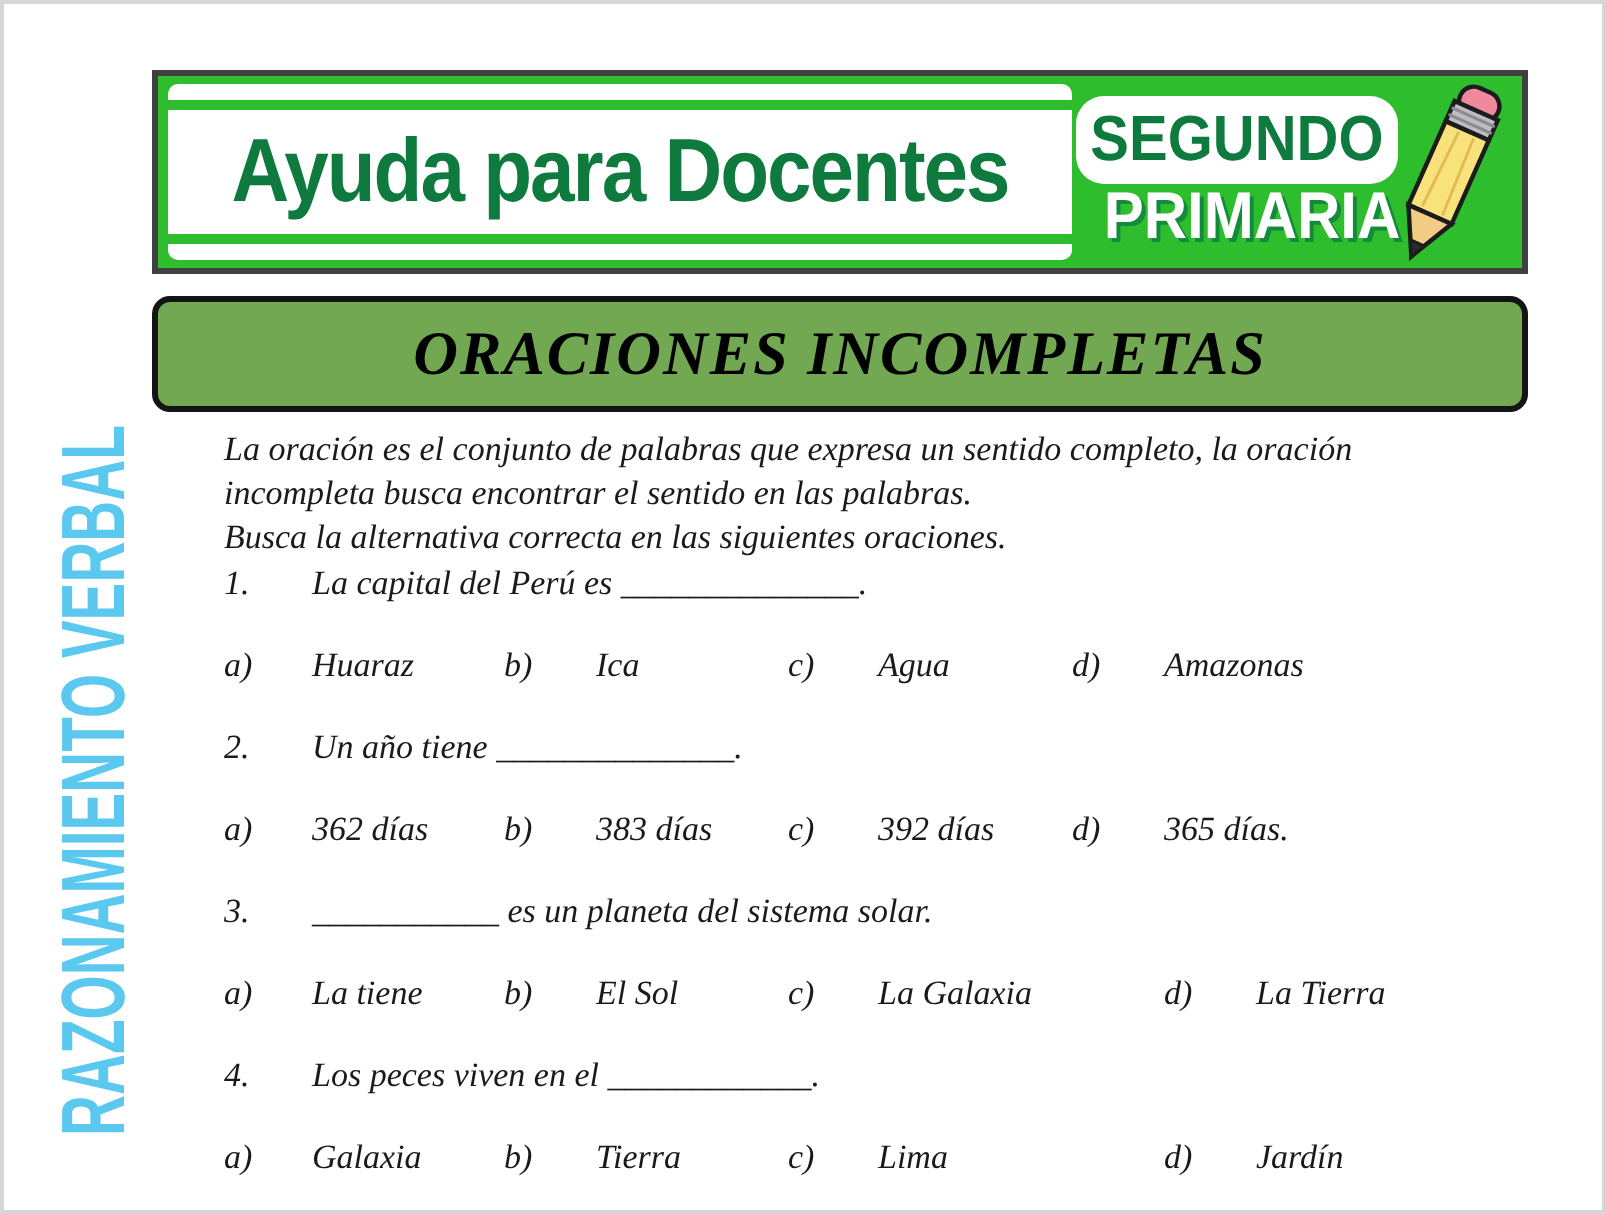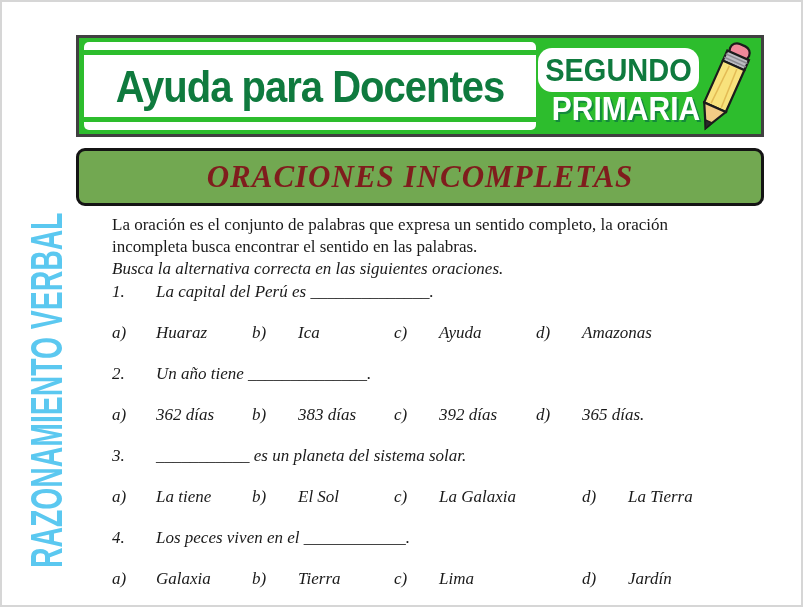--- a/index.html
+++ b/index.html
@@ -50,41 +50,41 @@
     transform:rotate(24deg);transform-origin:50% 50%;
   }
 
   
   .titlebar{
     position:absolute;left:74px;top:146px;width:688px;height:58px;
     background:#72a851;border:3px solid #141414;border-radius:9px;
     box-sizing:border-box;display:flex;align-items:center;justify-content:center;
   }
   .titlebar .title-text{
-    font-weight:bold;font-style:italic;font-size:31px;color:#7f1d1d;
+    font-weight:bold;font-style:italic;font-size:31px;color:#000000;
     letter-spacing:1px;white-space:nowrap;
   }
 
   
   .vlabel{
     position:absolute;left:22px;top:566px;width:340px;height:50px;
     transform:rotate(-90deg);transform-origin:0 0;pointer-events:none;
   }
   .vlabel span{
     display:inline-block;font-family:"Liberation Sans","DejaVu Sans",sans-serif;
     font-weight:bold;font-size:45px;line-height:1;color:#5bc8f0;
     transform:scaleX(0.63);transform-origin:0 0;white-space:nowrap;
   }
 
   
   .content{
     position:absolute;left:110px;top:212px;width:640px;
     font-size:17px;color:#1a1a1a;
   }
-  .intro{margin:0;width:612px;line-height:22px;}
+  .intro{font-style:italic;margin:0;width:612px;line-height:22px;}
   .directive{font-style:italic;font-weight:normal;margin:0;line-height:22px;}
   .qa{margin-top:1px;}
   .qrow{height:22px;margin-bottom:19px;font-style:italic;line-height:22px;}
   .qline{display:grid;grid-template-columns:44px auto;}
   .opts{display:grid;grid-template-columns:44px 96px 46px 96px 45px 97px 46px auto;}
   .opts.wide-d{grid-template-columns:44px 96px 46px 96px 45px 143px 46px auto;}
   .cell{white-space:nowrap;}
 </style>
 </head>
 <body>
@@ -129,21 +129,21 @@
       <div class="qrow qline">
         <span class="cell">1.</span>
         <span class="cell">La capital del Perú es ______________.</span>
       </div>
       <div class="qrow opts">
         <span class="cell">a)</span>
         <span class="cell">Huaraz</span>
         <span class="cell">b)</span>
         <span class="cell">Ica</span>
         <span class="cell">c)</span>
-        <span class="cell">Ayuda</span>
+        <span class="cell">Agua</span>
         <span class="cell">d)</span>
         <span class="cell">Amazonas</span>
       </div>
 
       <div class="qrow qline">
         <span class="cell">2.</span>
         <span class="cell">Un año tiene ______________.</span>
       </div>
       <div class="qrow opts">
         <span class="cell">a)</span>

